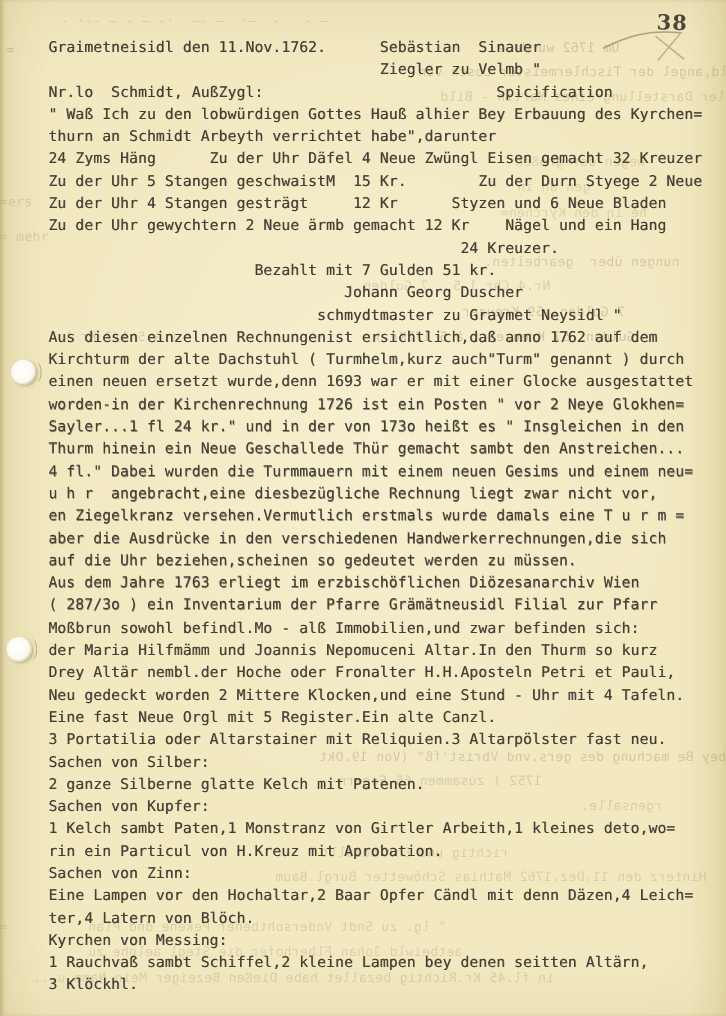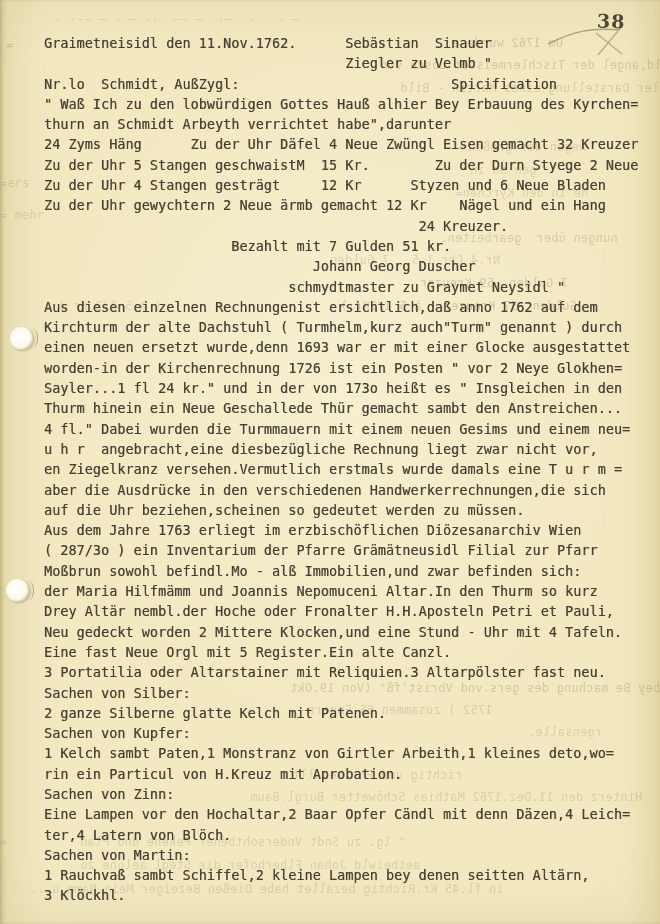--- a/index.html
+++ b/index.html
@@ -124,21 +124,21 @@
       <div class="line">Eine fast Neue Orgl mit 5 Register.Ein alte Canzl.</div>
       <div class="line">3 Portatilia oder Altarstainer mit Reliquien.3 Altarpölster fast neu.</div>
       <div class="line">Sachen von Silber:</div>
       <div class="line">2 ganze Silberne glatte Kelch mit Patenen.</div>
       <div class="line">Sachen von Kupfer:</div>
       <div class="line">1 Kelch sambt Paten,1 Monstranz von Girtler Arbeith,1 kleines deto,wo=</div>
       <div class="line">rin ein Particul von H.Kreuz mit Aprobation.</div>
       <div class="line">Sachen von Zinn:</div>
       <div class="line">Eine Lampen vor den Hochaltar,2 Baar Opfer Cändl mit denn Däzen,4 Leich=</div>
       <div class="line">ter,4 Latern von Blöch.</div>
-      <div class="line">Sachen von Martin:</div>
+      <div class="line">Kyrchen von Messing:</div>
       <div class="line">1 Rauchvaß sambt Schiffel,2 kleine Lampen bey denen seitten Altärn,</div>
       <div class="line">3 Klöckhl.</div>
     </div>
 
   <div class="page-number">38</div>
 
   <svg class="pencil-mark" width="660" height="924" viewBox="0 0 660 924">
     <path d="M548,44 C572,32 590,27 620,30" fill="none" stroke="rgba(140,124,90,0.65)" stroke-width="1.4"></path>
     <path d="M596,33 L622,54 M618,31 L598,55" fill="none" stroke="rgba(140,124,90,0.55)" stroke-width="1.3"></path>
   </svg>

